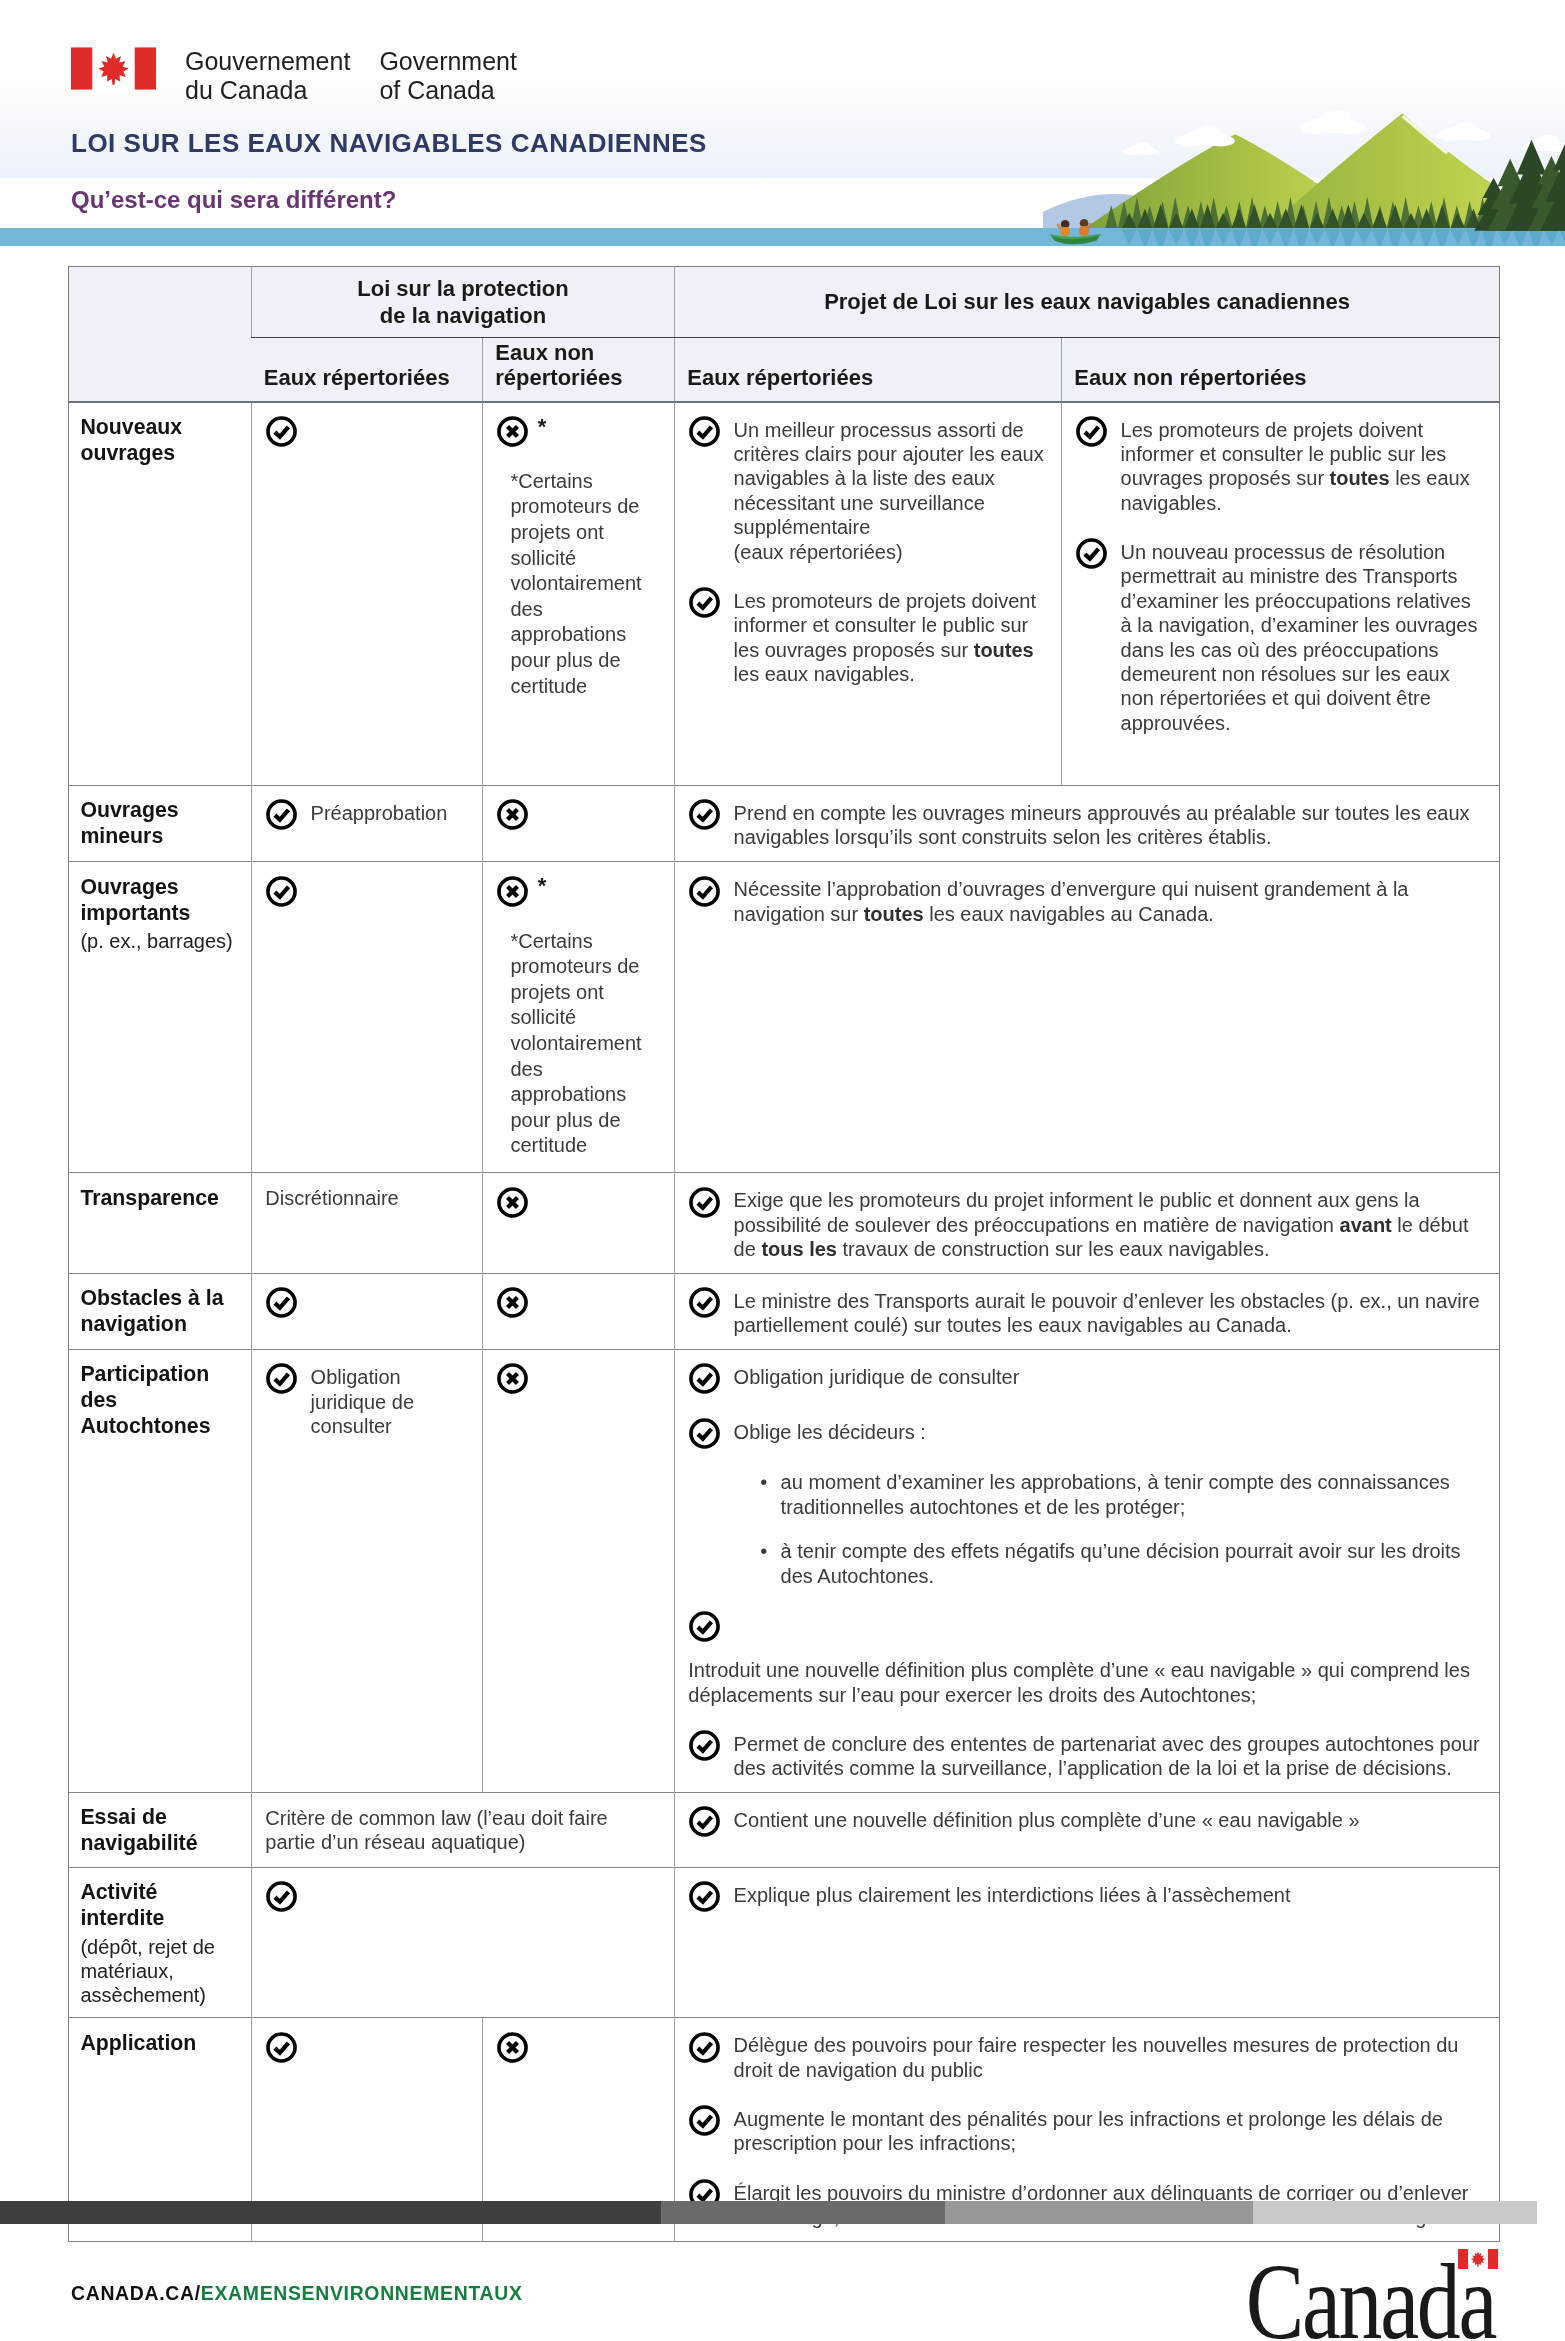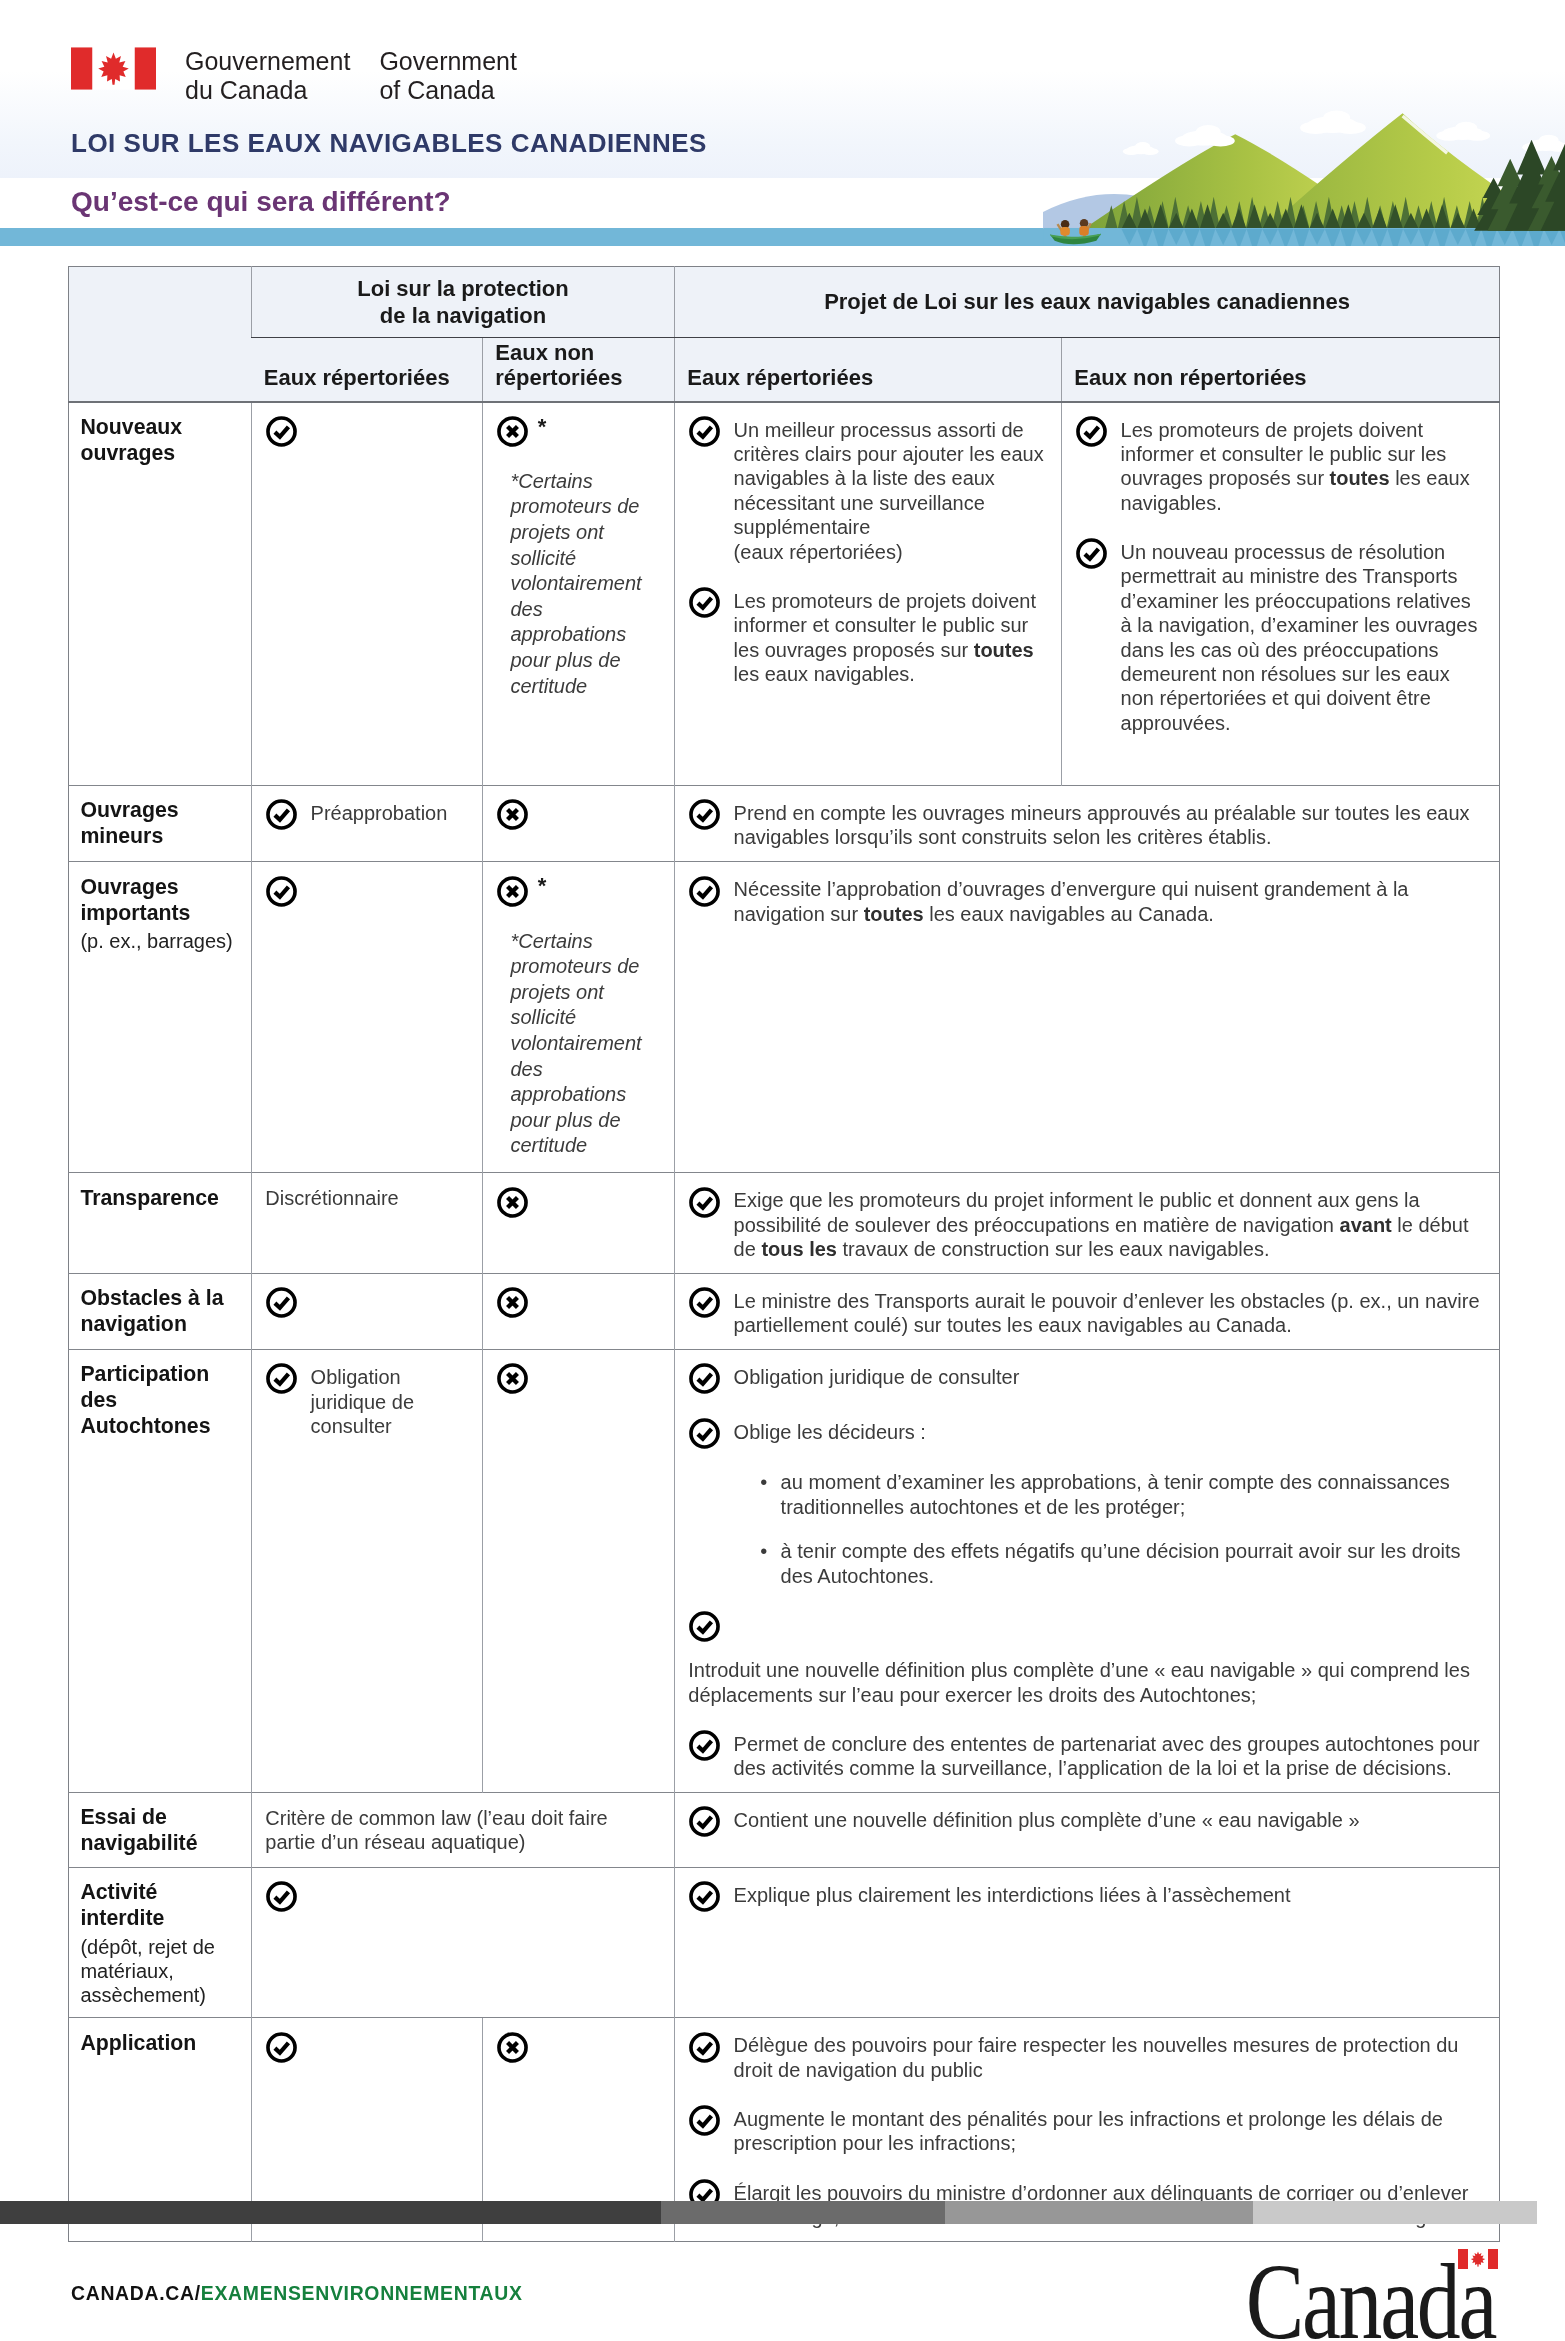--- a/index.html
+++ b/index.html
@@ -10,21 +10,21 @@
     color:#3b3b3b;
   }
   
   .hero { position:absolute; left:0; top:0; width:1565px; height:178px;
     background:linear-gradient(180deg,#ffffff 0px,#ffffff 71px,#f2f6fc 142px,#e8eefa 223px); }
   .fip { position:absolute; left:71px; top:47px; display:flex; align-items:flex-start; gap:29px; }
   .fip-flag { width:85px; height:43px; }
   .fip-col { font-size:25px; line-height:29px; color:#231f20; letter-spacing:0; }
   .title { position:absolute; left:71px; top:128px; font-size:26px; font-weight:800;
     color:#2f3a68; letter-spacing:0.5px; }
-  .subtitle { position:absolute; left:71px; top:186px; font-size:28px; font-weight:700; color:#6a3574; }
+  .subtitle { position:absolute; left:71px; top:186px; font-size:24px; font-weight:700; color:#6a3574; }
   .water { position:absolute; left:0; top:228px; width:1565px; height:18px; background:#72b7d8; z-index:1; }
   .landscape { position:absolute; left:1043px; top:100px; width:522px; height:146px; z-index:2; }
 
   
   main { position:absolute; left:68px; top:266px; width:1430px; }
   table { width:1430px; border-collapse:collapse; table-layout:fixed;
     border:1.4px solid #7e8187; background:#fff; }
   col.c0{width:183px} col.c1{width:231px} col.c2{width:192px} col.c3{width:387px} col.c4{width:438px}
   th,td { border-left:0.9px solid #9b9fa6; vertical-align:top; }
   th:first-child, td:first-child { border-left:none; }
@@ -45,21 +45,21 @@
   .item { display:flex; align-items:flex-start; gap:12.3px; }
   .item + .item { margin-top:22px; }
   .item .txt { padding-top:2.8px; }
   .plain .txt { padding-top:0.9px; }
   .ico { width:33px; height:33px; flex:0 0 33px; }
   .ico svg { width:33px; height:33px; display:block; }
   .ast { font-size:22px; font-weight:600; color:#1a1a1a; margin-left:-3.8px; line-height:1; padding-top:0.9px; }
   .bullet-item { display:flex; gap:13.3px; margin-left:72px; margin-top:20px; }
   .bullet-item + .item { margin-top:22px;flex-direction:column; }
   .dot { line-height:1.22; }
-  .footnote { margin-top:21px; margin-left:14.2px; line-height:1.28;font-style:italic; }
+  .footnote { margin-top:21px; margin-left:14.2px; line-height:1.28; }
   b { font-weight:700; color:#2f2f2f; }
 
   
   .bar { position:absolute; left:0; top:2201px; width:1537px; height:23px; display:flex; }
   .bar span { height:100%; }
   .footer-url { position:absolute; left:71px; top:2282px; font-size:19.4px; color:#111;
     letter-spacing:0.7px; font-weight:600; }
   .footer-url b { font-weight:700; color:#15803d; }
   .wordmark { position:absolute; right:70px; top:2249px; height:90px; }
   .wm-text { font-family:"Liberation Serif","DejaVu Serif",serif; font-size:107px; line-height:1;

